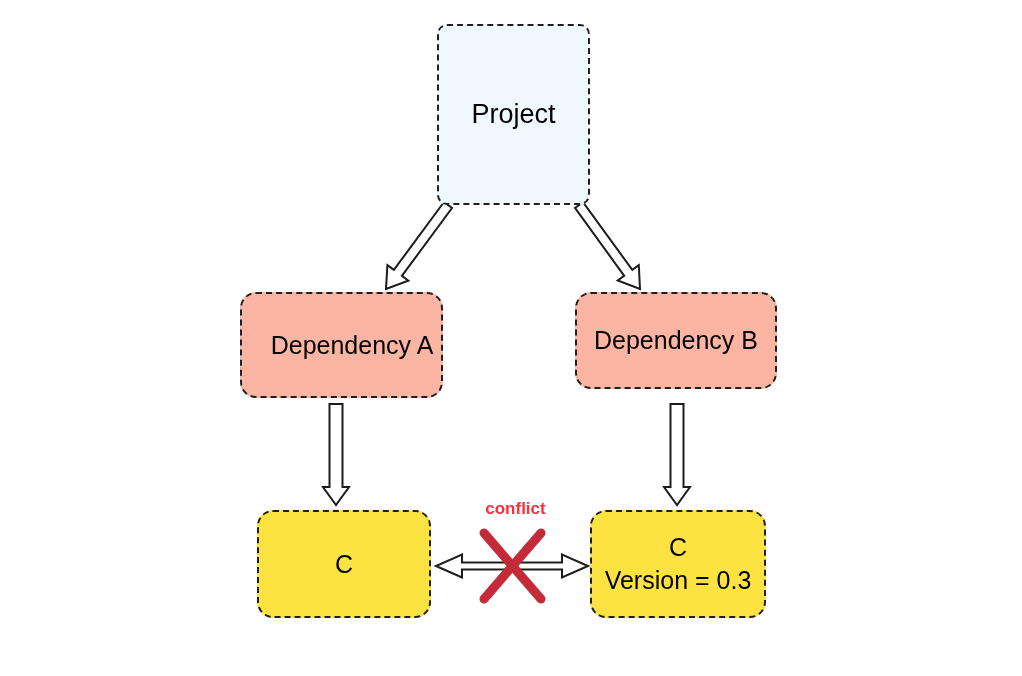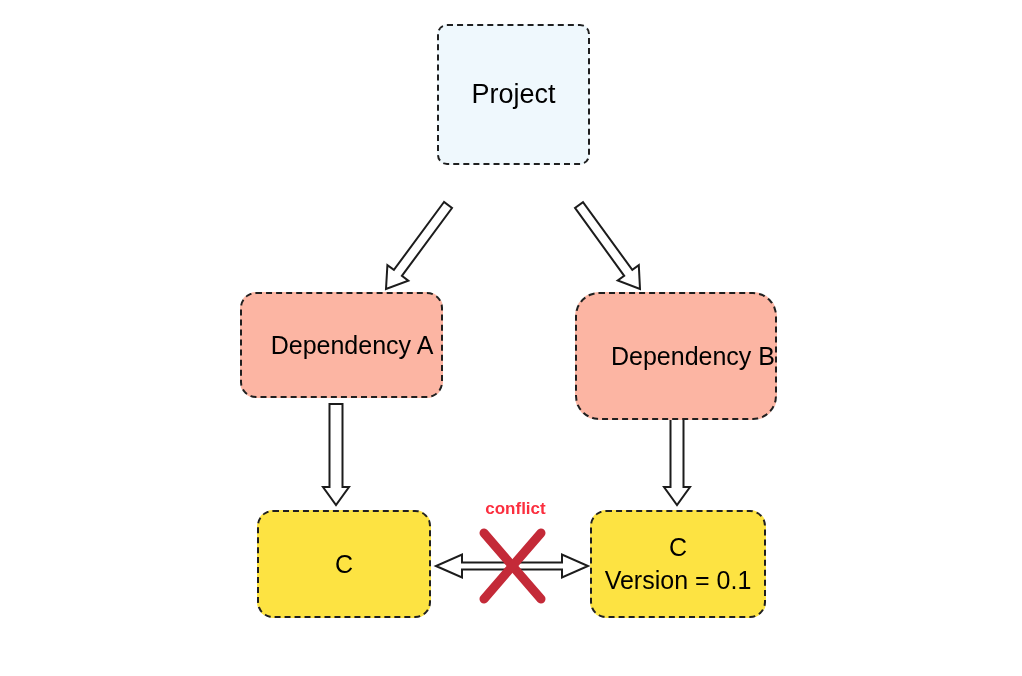--- a/index.html
+++ b/index.html
@@ -32,37 +32,36 @@
     border: 2.5px dashed #1f1f1f;
     display: flex;
     flex-direction: column;
     align-items: center;
     justify-content: center;
     text-align: center;
     color: #000000;
   }
   .node-project {
     left: 437px; top: 24px;
-    width: 153px; height: 141px;
+    width: 153px; height: 181px;
     border-radius: 10px;
     font-size: 27px;
   }
   .node-dep-a {
     left: 240px; top: 292px;
     width: 203px; height: 106px;
     border-radius: 16px;
     font-size: 25px;
     padding-left: 21px;
   }
   .node-dep-b {
     left: 575px; top: 292px;
-    width: 202px; height: 128px;
-    border-radius: 24px;
+    width: 202px; height: 97px;
+    border-radius: 16px;
     font-size: 25px;
-    align-items: flex-end;
   }
   .node-c1 {
     left: 257px; top: 510px;
     width: 174px; height: 108px;
     border-radius: 16px;
     font-size: 25px;
     line-height: 33px;
   }
   .node-c2 {
     left: 590px; top: 510px;
@@ -109,18 +108,18 @@
   <div class="node node-dep-b" style="background: rgb(252, 181, 163);">
     <span class="node-line">Dependency B</span>
   </div>
 
   <div class="node node-c1" style="background: rgb(253, 227, 66);">
     <span class="node-line">C</span>
   </div>
 
   <div class="node node-c2" style="background: rgb(253, 227, 66);">
     <span class="node-line">C</span>
-    <span class="node-line">Version = 0.1</span>
+    <span class="node-line">Version = 0.3</span>
   </div>
 
   <div class="conflict-label" style="color: rgb(251, 46, 62);">conflict</div>
 
 </div>
 
 </body></html>

